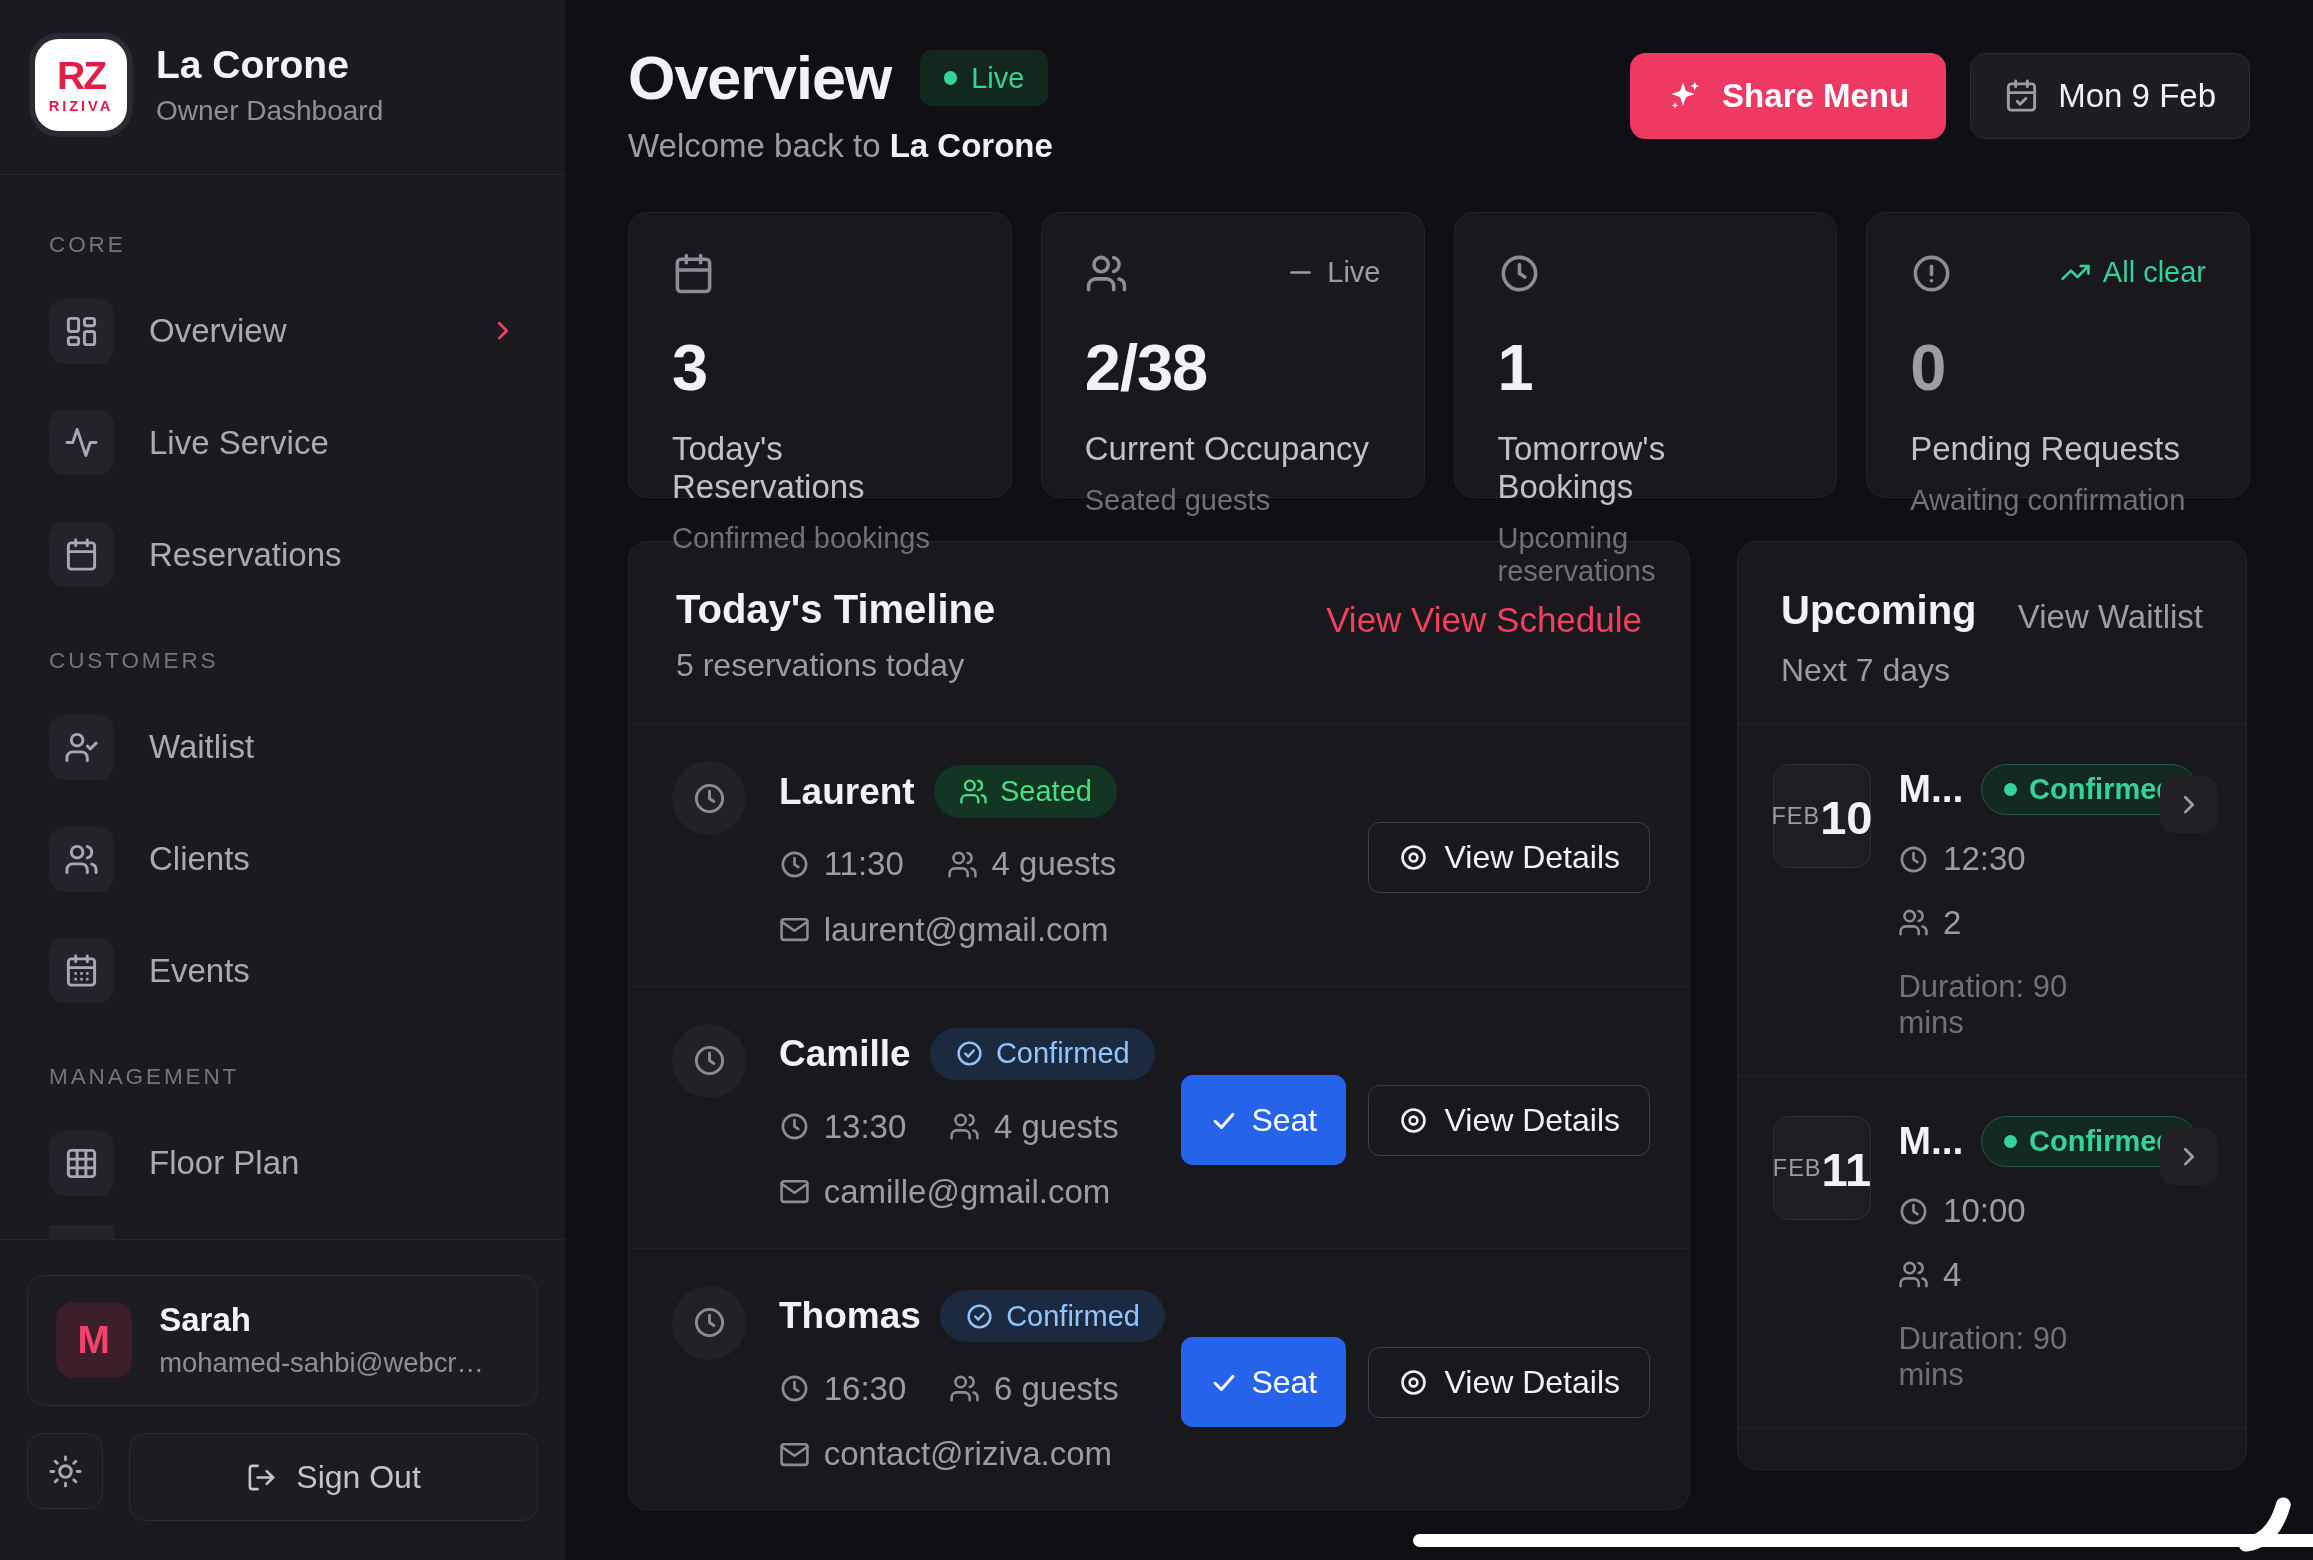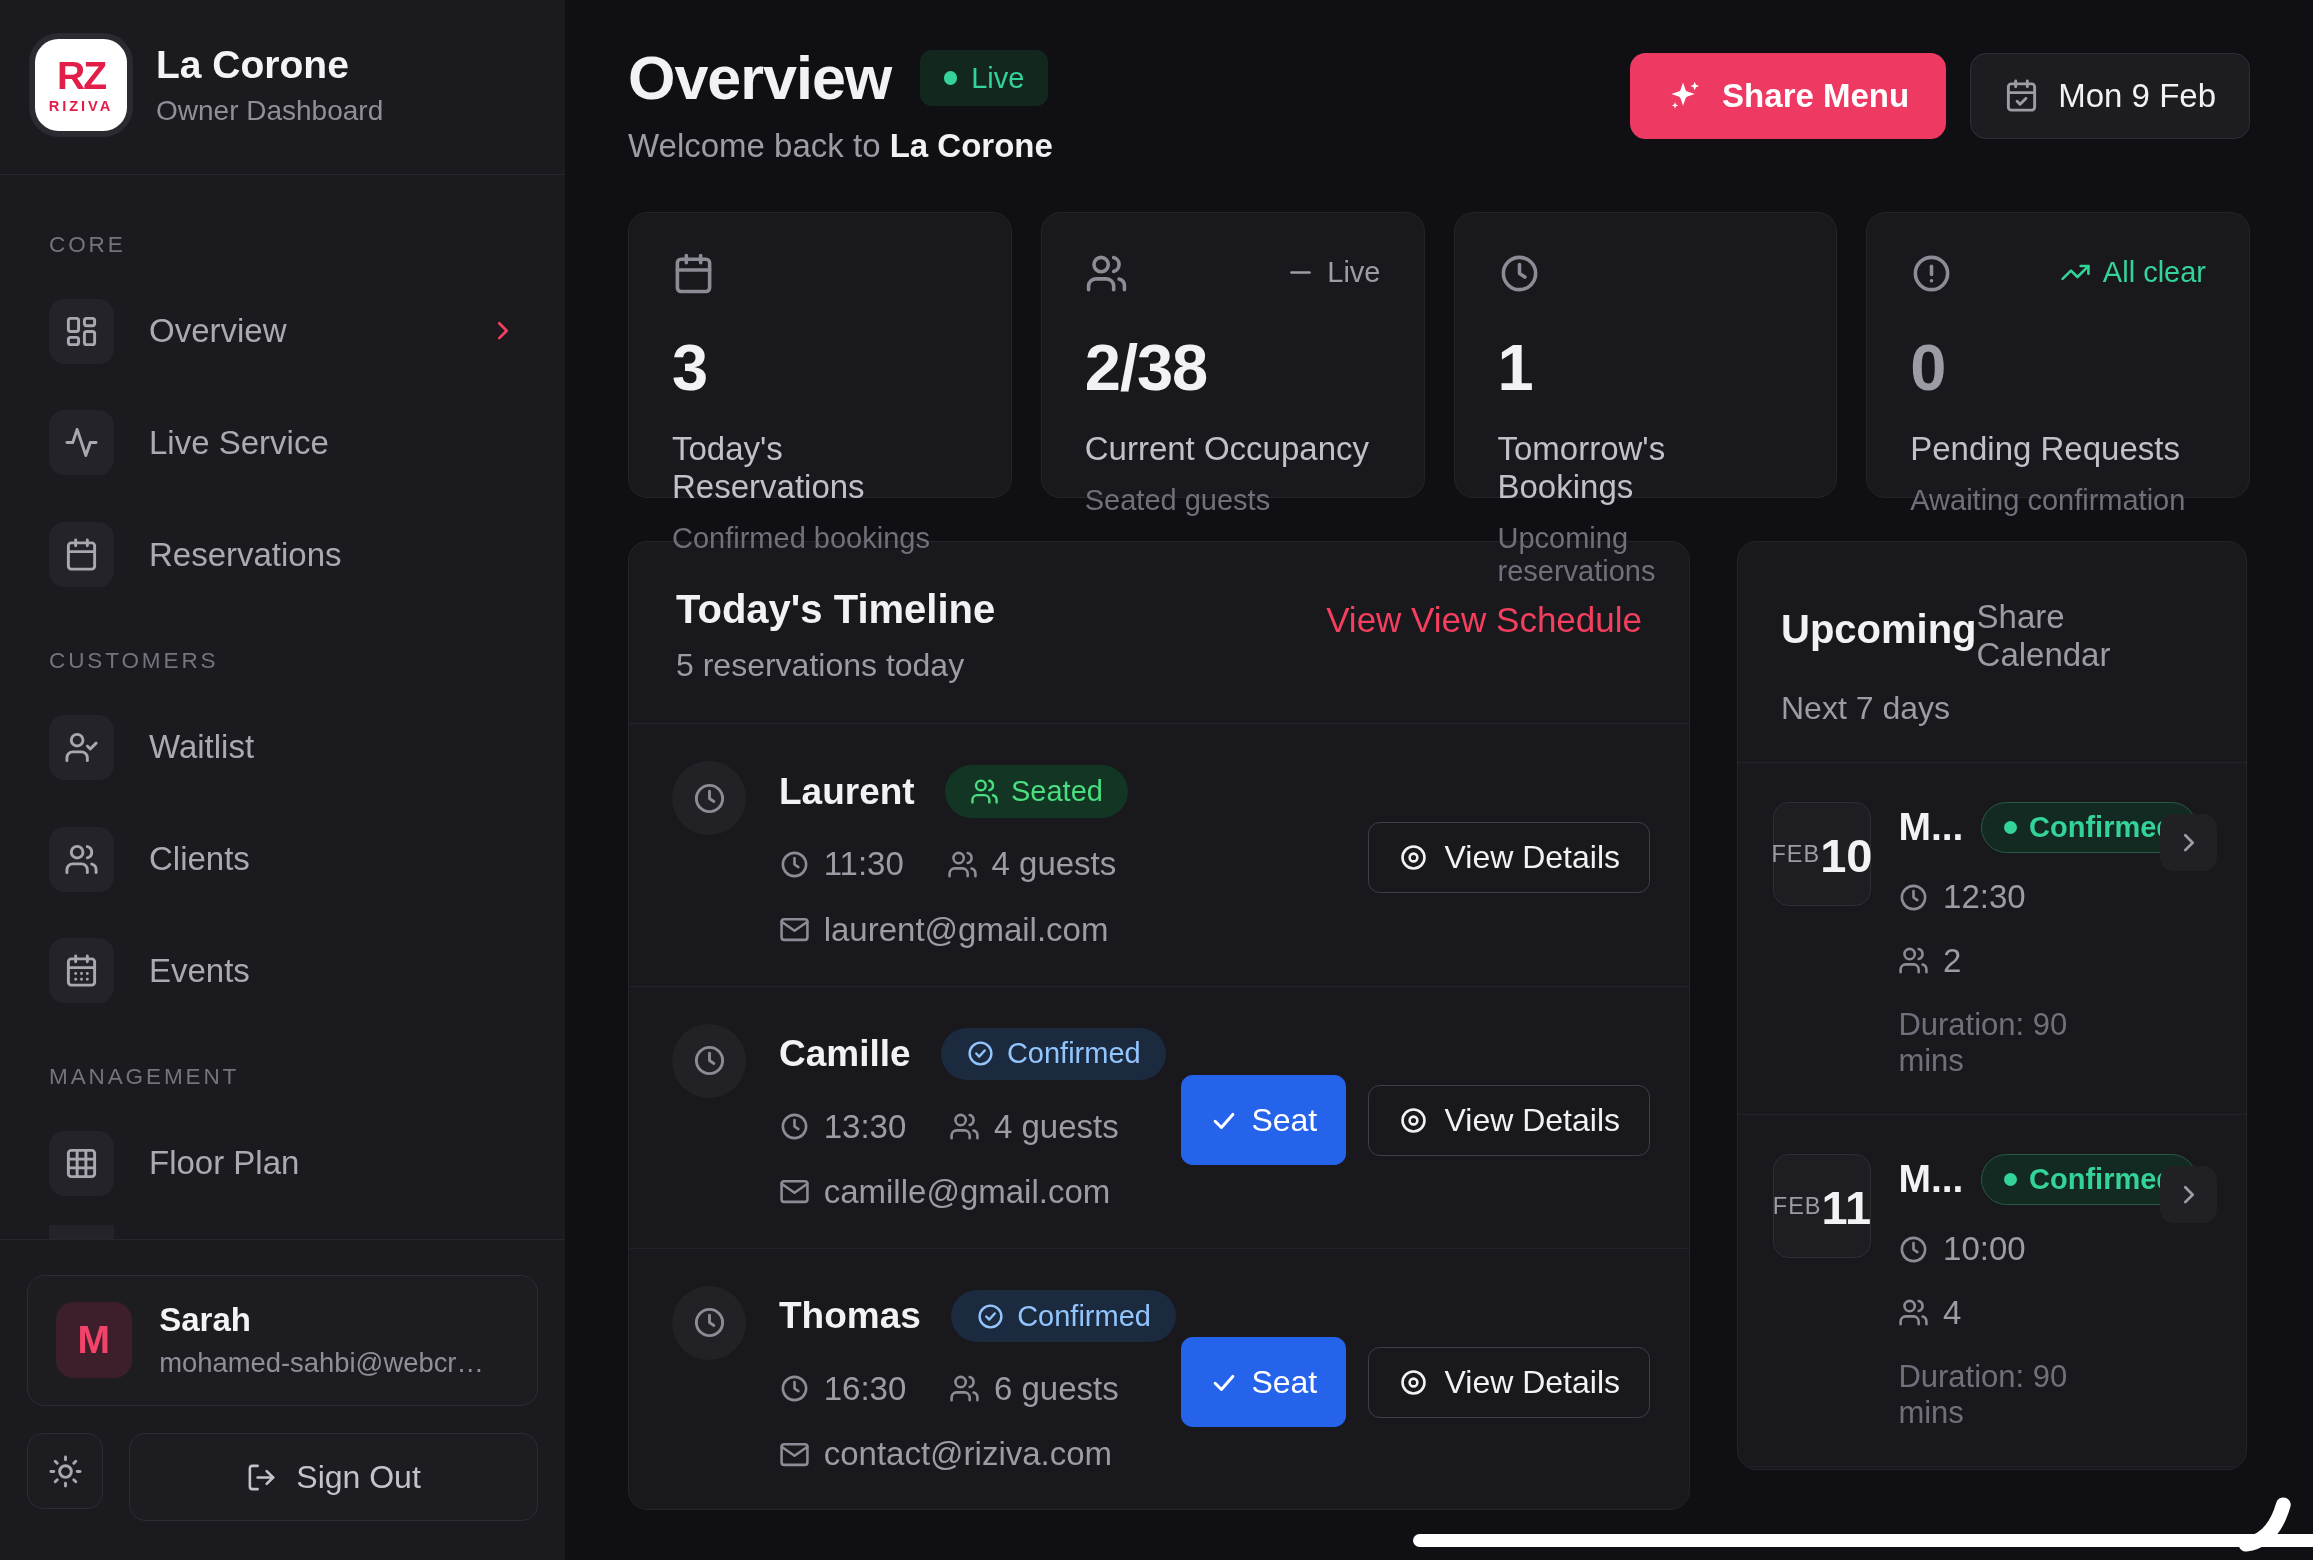--- a/index.html
+++ b/index.html
@@ -70,21 +70,21 @@
   .panel-head { padding:45px 47px 39px 47px; display:flex; align-items:flex-start; justify-content:space-between; border-bottom:1px solid #232329; }
   .panel-title { font-size:40px; font-weight:bold; }
   .panel-sub { font-size:32px; color:#9b9ca4; margin-top:15.7px; }
   .panel-link { font-size:35px; color:#f43f5e; cursor:pointer; margin-top:13.7px; }
   .panel-link.gray { color:#9b9ca4; font-size:33px; }
 
   .t-row { display:flex; padding:37px 39px 37px 43px; border-bottom:1px solid #222228; }
   .t-clock-wrap { width:74px; height:74px; min-width:74px; border-radius:50%; background:#212126; color:#8b8c95; display:flex; align-items:center; justify-content:center; margin-right:33px; }
   .t-clock-wrap svg { width:35px; height:35px; }
   .t-info { flex:1; }
-  .t-name-row { display:flex; align-items:center; gap:30px; margin-top:3.9px; }
+  .t-name-row { display:flex; align-items:center; gap:19px; margin-top:3.9px; }
   .t-name { font-size:37px; font-weight:bold; }
   .t-badge { display:flex; align-items:center; gap:11.8px; border-radius:979px; padding:9.8px 25.5px; font-size:29px; }
   .t-badge svg { width:29px; height:29px; }
   .t-badge.seated { background:#123524; color:#4ade80; }
   .t-badge.confirmed { background:#1c2a40; color:#93c5fd; }
   .t-meta { display:flex; align-items:center; gap:43px; margin-top:27.4px; color:#9b9ca4; font-size:33px; }
   .t-meta .m-item { display:flex; align-items:center; gap:13.7px; }
   .t-meta svg { width:31px; height:31px; color:#8b8c95; }
   .t-email { display:flex; align-items:center; gap:13.7px; margin-top:27.4px; color:#9b9ca4; font-size:33px; }
   .t-email svg { width:31px; height:31px; color:#8b8c95; }
@@ -549,21 +549,21 @@
                 </button>
               </div>
             </div>
           </div>
       </section>
 
       <section class="panel upcoming-panel">
         <div class="up-head">
           <div class="up-head-top">
             <span class="panel-title">Upcoming</span>
-            <a class="panel-link gray">Share Calendar</a>
+            <a class="panel-link gray">View Waitlist</a>
           </div>
           <div class="panel-sub">Next 7 days</div>
         </div>
         <div>
 
         <div class="u-entry">
               <div class="date-box">
                 <span class="date-month">FEB</span>
                 <span class="date-day">10</span>
               </div>

